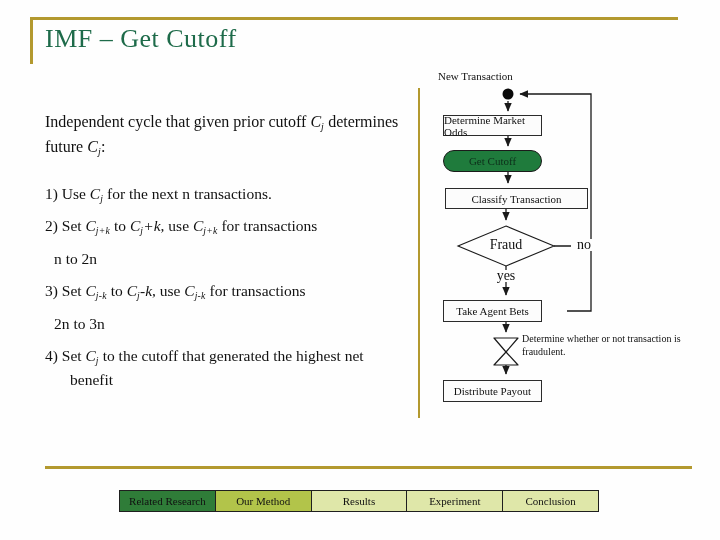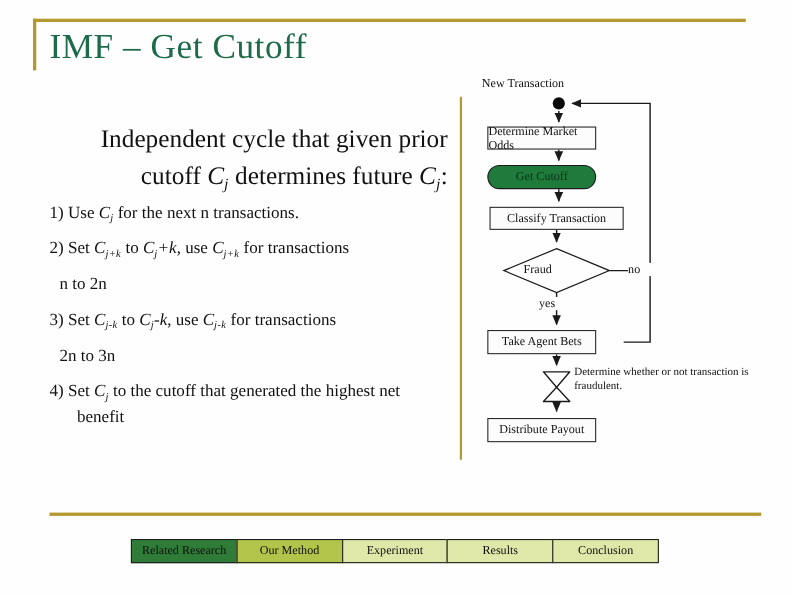--- a/index.html
+++ b/index.html
@@ -7,43 +7,43 @@
     --tab-dark:#2F7C38; --tab-medium:#B2C44A; --tab-light:#DFE7A9; --line:#1A1A1A;
   }
   html,body{margin:0;padding:0;}
   body{width:720px;height:540px;background:#FEFEFE;position:relative;overflow:hidden;
        font-family:"Liberation Serif","DejaVu Serif",serif;color:#111;}
   .abs{position:absolute;}
 
   
   .rule-top{left:30px;top:17px;width:648px;height:3px;background:var(--gold);}
   .rule-left{left:30px;top:17px;width:3px;height:47px;background:var(--gold);}
-  .title{left:45px;top:24px;font-size:32px;color:var(--title-green);letter-spacing:.5px;white-space:nowrap;}
+  .title{left:45px;top:24px;font-size:26px;color:var(--title-green);letter-spacing:.5px;white-space:nowrap;}
 
   
-  .intro{left:45px;top:110px;width:362px;font-size:23px;line-height:1.45;text-align:right;}
+  .intro{left:45px;top:110px;width:362px;font-size:16px;line-height:1.45;}
   .item{left:45px;font-size:15.5px;line-height:20px;white-space:nowrap;}
   .item-wrap{left:45px;font-size:15.5px;line-height:19px;width:322px;white-space:normal;
              padding-left:25px;text-indent:-25px;}
   .cont{left:54px;font-size:15.5px;line-height:20px;}
   .v-sub{font-style:italic;font-size:.62em;vertical-align:-.35em;letter-spacing:.3px;}
   .v-i{font-style:italic;}
 
   
   .rule-flow{left:418px;top:88px;width:2px;height:330px;background:var(--gold);}
   .rule-bottom{left:45px;top:466px;width:647px;height:3px;background:var(--gold);}
 
   
   #flow{left:420px;top:70px;width:290px;height:365px;}
   #flow svg{position:absolute;left:0;top:0;}
   .fc-label{position:absolute;font-size:11px;text-align:left;}
   .fc-box{position:absolute;width:99px;height:21px;background:#FCFCFC;border:1px solid #2B2B2B;
           display:flex;align-items:center;justify-content:center;font-size:11px;box-sizing:border-box;}
   .fc-box.green{background:var(--node-green);color:var(--node-green-text);border-color:#1B1B1B;border-radius:11px;}
-  .fc-tag{position:absolute;font-size:11px;text-align:left;background:#FEFEFE;line-height:12px;}
+  .fc-tag{position:absolute;font-size:14px;text-align:center;background:#FEFEFE;line-height:12px;}
   .fc-note{position:absolute;font-size:10px;line-height:1.3;width:170px;}
 
   
   .tabbar{left:119px;top:490px;width:480px;height:22px;display:flex;}
   .tab{flex:1 1 0;border:1px solid #1F1F1F;margin-left:-1px;display:flex;align-items:center;
        justify-content:center;font-size:11px;box-sizing:border-box;background:var(--tab-light);}
   .tab:first-child{margin-left:0;}
   .tab.state-dark{background:var(--tab-dark);font-family:Liberation Serif, serif;}
   .tab.state-medium{background:var(--tab-medium);}
   .tab.state-light{background:var(--tab-light);}
@@ -85,29 +85,29 @@
       <path d="M134 176 H171"></path>
       <polygon points="86,156 134,176 86,196 38,176" fill="#FEFEFE" stroke-width="1.1"></polygon>
       <polygon points="74,268 98,268 86,282" fill="#FEFEFE" stroke-width="1.2" stroke-linejoin="round"></polygon>
       <polygon points="86,282 74,295 98,295" fill="#FEFEFE" stroke-width="1.2" stroke-linejoin="round"></polygon>
     </g>
     <circle cx="88" cy="24" r="5.5" fill="#0A0A0A"></circle>
   </svg>
   <div class="fc-label" style="left:18px;top:0;width:140px">New Transaction</div>
   <div class="fc-box" style="left:23px;top:45px">Determine Market Odds</div>
   <div class="fc-box green" style="left:23px;top:80px;height:22px">Get Cutoff</div>
-  <div class="fc-box" style="left:25px;top:118px;width:122px">Classify Transaction</div>
+  <div class="fc-box" style="left:25px;top:118px;width:143px">Classify Transaction</div>
   <div class="fc-tag" style="left:56px;top:169px;width:60px;background:transparent">Fraud</div>
   <div class="fc-tag" style="left:151px;top:169px;width:26px">no</div>
   <div class="fc-tag" style="left:70px;top:200px;width:32px">yes</div>
   <div class="fc-box" style="left:23px;top:230px;height:22px">Take Agent Bets</div>
   <div class="fc-note" style="left:102px;top:262px">Determine whether or not transaction is fraudulent.</div>
   <div class="fc-box" style="left:23px;top:310px;height:22px">Distribute Payout</div>
 </div>
 
 <div class="abs rule-bottom"></div>
 <div class="abs tabbar">
   <div class="tab state-dark">Related Research</div>
   <div class="tab state-medium">Our Method</div>
+  <div class="tab state-light">Results</div>
   <div class="tab state-light">Experiment</div>
-  <div class="tab state-light">Results</div>
   <div class="tab state-light">Conclusion</div>
 </div>
 
 </body></html>

